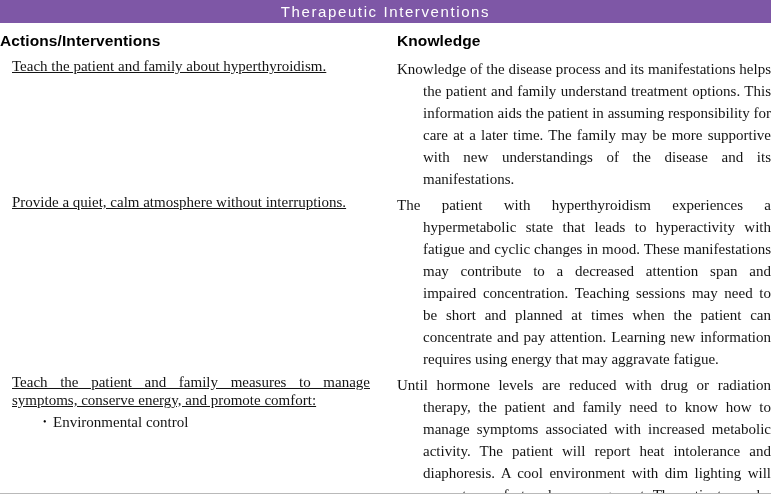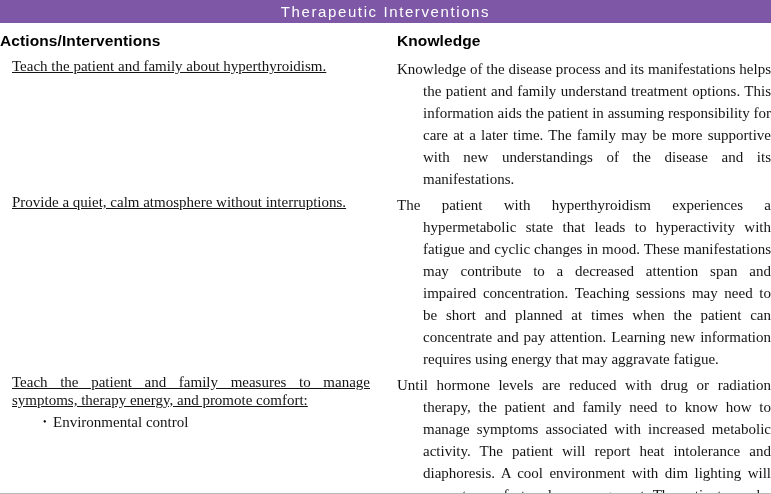--- a/index.html
+++ b/index.html
@@ -112,21 +112,21 @@
     <div class="action-cell">
       <div class="action-item"><span class="sq">■</span><span>Provide a quiet, calm atmosphere without interruptions.</span></div>
     </div>
     <div class="rationale-cell">
       <p class="rationale">The patient with hyperthyroidism experiences a hypermetabolic state that leads to hyperactivity with fatigue and cyclic changes in mood. These manifestations may contribute to a decreased attention span and impaired concentration. Teaching sessions may need to be short and planned at times when the patient can concentrate and pay attention. Learning new information requires using energy that may aggravate fatigue.</p>
     </div>
   </div>
 
   <div class="row">
     <div class="action-cell">
-      <div class="action-item"><span class="sq">■</span><span>Teach the patient and family measures to manage symptoms, therapy energy, and promote comfort:</span></div>
+      <div class="action-item"><span class="sq">■</span><span>Teach the patient and family measures to manage symptoms, conserve energy, and promote comfort:</span></div>
       <ul class="subs">
         <li><span class="dot">•</span><span>Environmental control</span></li>
       </ul>
     </div>
     <div class="rationale-cell">
       <p class="rationale">Until hormone levels are reduced with drug or radiation therapy, the patient and family need to know how to manage symptoms associated with increased metabolic activity. The patient will report heat intolerance and diaphoresis. A cool environment with dim lighting will promote comfort and encourage rest. The patient may be hyperactive and experience fine motor tremors that interfere with activities requiring fine motor control. The family needs to support the patient by helping with these activities. Balancing periods of rest with periods of hyperactivity will help conserve the patient’s energy.</p>
     </div>
   </div>
 
 </div>

